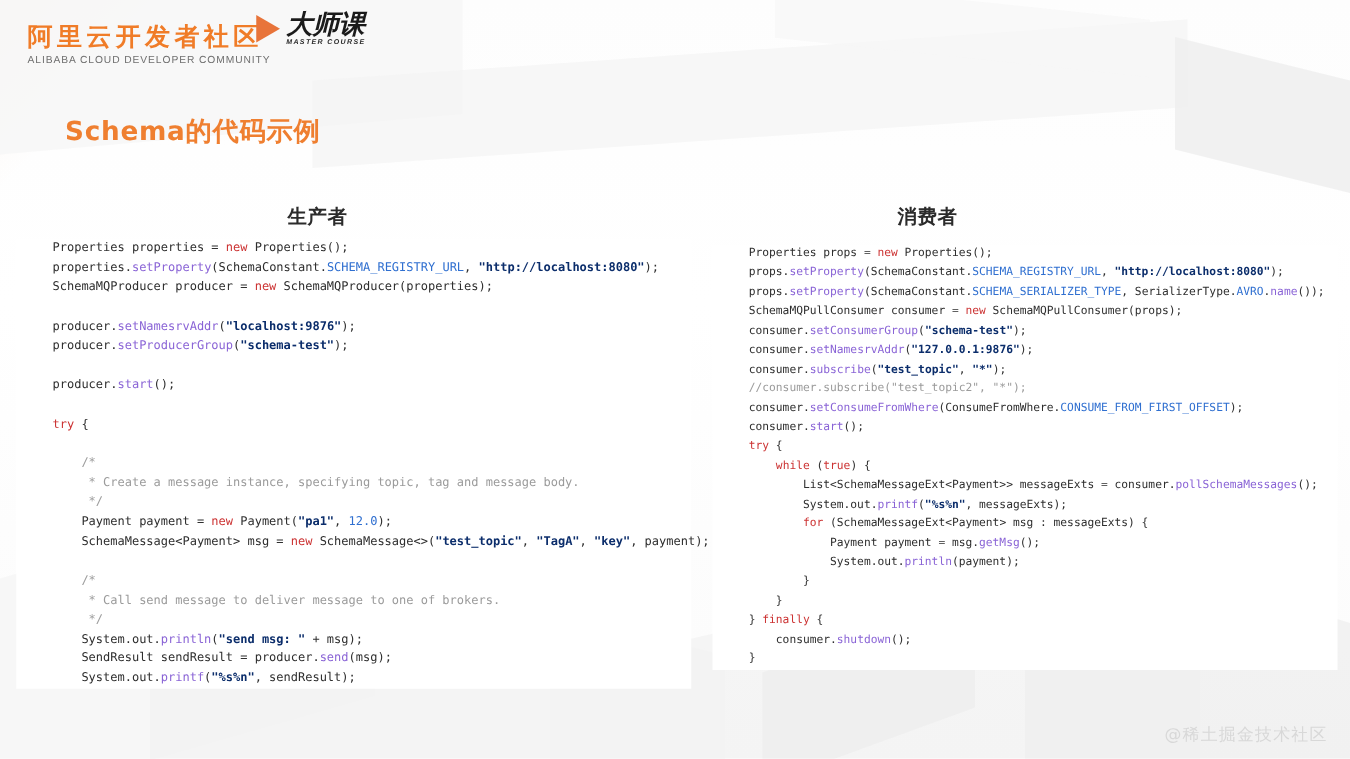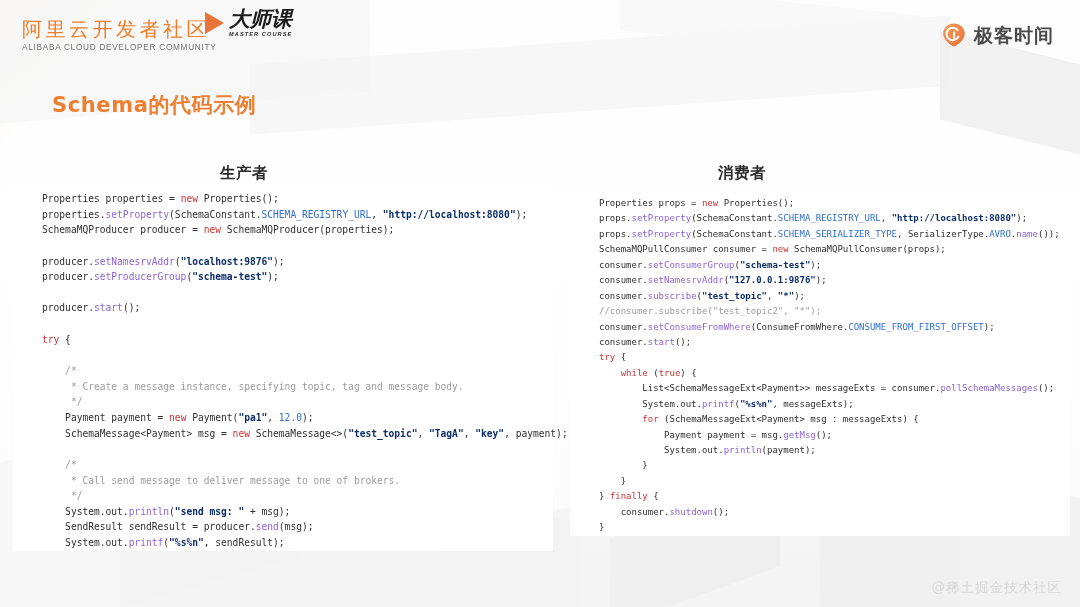--- a/index.html
+++ b/index.html
@@ -39,21 +39,21 @@
         transform: skewY(17deg); background:#efefef; opacity:.8;}
   .f8 { bottom:10px; right:300px; width:170px; height:90px;
         transform: skewY(-20deg); background:#ececec; opacity:.7;}
   .f9 { top:0px; left:620px; width:300px; height:46px;
         transform: skewY(6deg); background:#f6f6f6; opacity:.7;}
 
   
   .header { position:absolute; top:0; left:0; width:1080px; height:70px; }
   .logo-ali { position:absolute; left:22px; top:18px; }
   .logo-ali .cn {
-    font-size: 20px; font-weight: 400; color:#f07c28;
+    font-size: 20px; font-weight: 700; color:#f07c28;
     letter-spacing: 3.5px; line-height: 22px;
     font-family:"DejaVu Sans","Liberation Sans",sans-serif;
   }
   .logo-ali .en {
     font-size: 8.2px; color:#6f6f6f; letter-spacing: 0.75px;
     line-height: 11px; margin-top:2px; white-space:nowrap;
   }
   .logo-master { position:absolute; left:205px; top:8px; display:flex; align-items:center; }
   .mc-tri {
     width:0; height:0; border-left:19px solid #e8743a;
@@ -84,21 +84,21 @@
     font-family:"DejaVu Sans","Liberation Sans",sans-serif;
   }
 
   
   .col-head {
     position:absolute; top:163px;
     font-size:15.5px; font-weight:700; color:#2b2b2b;
     font-family:"DejaVu Sans","Liberation Sans",sans-serif;
     letter-spacing:0.5px;
   }
-  .col-head.left  { left:220px; }
+  .col-head.left  { left:230px; }
   .col-head.right { left:718px; }
 
   
   .code {
     position:absolute;
     font-family:"DejaVu Sans Mono","Liberation Mono",monospace;
     white-space:pre;
     color:#2e2e2e;
     background:#ffffff;
   }
@@ -146,38 +146,20 @@
     </div>
 
     <div class="logo-master">
       <div class="mc-tri"></div>
       <div class="mc-txt">
         <div class="mc-cn">大师课</div>
         <div class="mc-en">MASTER COURSE</div>
       </div>
     </div>
 
-    <div class="logo-geek">
-      <span class="geek-mark">
-        <svg width="26" height="26" viewBox="0 0 26 26">
-          <defs>
-            <linearGradient id="gkg" x1="0" y1="0" x2="1" y2="1">
-              <stop offset="0%" stop-color="#f0a05a"></stop>
-              <stop offset="100%" stop-color="#e8703a"></stop>
-            </linearGradient>
-          </defs>
-          <path d="M13 1.5 C6.9 1.5 2.2 6.0 2.2 11.6 C2.2 16.2 6.0 20.6 11.4 24.0
-                   C12.4 24.6 13.6 24.6 14.6 24.0 C20.0 20.6 23.8 16.2 23.8 11.6
-                   C23.8 6.0 19.1 1.5 13 1.5 Z" fill="url(#gkg)"></path>
-          <path d="M16.6 8.0 A6.2 6.2 0 1 0 17.4 14.6" fill="none" stroke="#ffffff" stroke-width="2.0" stroke-linecap="round"></path>
-          <rect x="12.2" y="9.6" width="1.9" height="7.6" rx="0.9" fill="#ffffff"></rect>
-        </svg>
-      </span>
-      <span class="geek-txt">极客时间</span>
-    </div>
   </div>
 
   <div class="slide-title">Schema的代码示例</div>
 
   <div class="col-head left">生产者</div>
   <div class="col-head right">消费者</div>
 
   <div class="code left" id="producer-code"><span class="ln">Properties properties = <span class="k">new</span> Properties();</span><span class="ln">properties.<span class="m">setProperty</span>(SchemaConstant.<span class="c">SCHEMA_REGISTRY_URL</span>, <span class="s">"http://localhost:8080"</span>);</span><span class="ln">SchemaMQProducer producer = <span class="k">new</span> SchemaMQProducer(properties);</span><span class="ln">&nbsp;</span><span class="ln">producer.<span class="m">setNamesrvAddr</span>(<span class="s">"localhost:9876"</span>);</span><span class="ln">producer.<span class="m">setProducerGroup</span>(<span class="s">"schema-test"</span>);</span><span class="ln">&nbsp;</span><span class="ln">producer.<span class="m">start</span>();</span><span class="ln">&nbsp;</span><span class="ln"><span class="k">try</span> {</span><span class="ln">&nbsp;</span><span class="ln"><span class="cm">    /*</span></span><span class="ln"><span class="cm">     * Create a message instance, specifying topic, tag and message body.</span></span><span class="ln"><span class="cm">     */</span></span><span class="ln">    Payment payment = <span class="k">new</span> Payment(<span class="s">"pa1"</span>, <span class="c">12.0</span>);</span><span class="ln">    SchemaMessage&lt;Payment&gt; msg = <span class="k">new</span> SchemaMessage&lt;&gt;(<span class="s">"test_topic"</span>, <span class="s">"TagA"</span>, <span class="s">"key"</span>, payment);</span><span class="ln">&nbsp;</span><span class="ln"><span class="cm">    /*</span></span><span class="ln"><span class="cm">     * Call send message to deliver message to one of brokers.</span></span><span class="ln"><span class="cm">     */</span></span><span class="ln">    System.out.<span class="m">println</span>(<span class="s">"send msg: "</span> + msg);</span><span class="ln">    SendResult sendResult = producer.<span class="m">send</span>(msg);</span><span class="ln">    System.out.<span class="m">printf</span>(<span class="s">"%s%n"</span>, sendResult);</span></div>
   <div class="code right" id="consumer-code"><span class="ln">Properties props = <span class="k">new</span> Properties();</span><span class="ln">props.<span class="m">setProperty</span>(SchemaConstant.<span class="c">SCHEMA_REGISTRY_URL</span>, <span class="s">"http://localhost:8080"</span>);</span><span class="ln">props.<span class="m">setProperty</span>(SchemaConstant.<span class="c">SCHEMA_SERIALIZER_TYPE</span>, SerializerType.<span class="c">AVRO</span>.<span class="m">name</span>());</span><span class="ln">SchemaMQPullConsumer consumer = <span class="k">new</span> SchemaMQPullConsumer(props);</span><span class="ln">consumer.<span class="m">setConsumerGroup</span>(<span class="s">"schema-test"</span>);</span><span class="ln">consumer.<span class="m">setNamesrvAddr</span>(<span class="s">"127.0.0.1:9876"</span>);</span><span class="ln">consumer.<span class="m">subscribe</span>(<span class="s">"test_topic"</span>, <span class="s">"*"</span>);</span><span class="ln"><span class="cm">//consumer.subscribe("test_topic2", "*");</span></span><span class="ln">consumer.<span class="m">setConsumeFromWhere</span>(ConsumeFromWhere.<span class="c">CONSUME_FROM_FIRST_OFFSET</span>);</span><span class="ln">consumer.<span class="m">start</span>();</span><span class="ln"><span class="k">try</span> {</span><span class="ln">    <span class="k">while</span> (<span class="k">true</span>) {</span><span class="ln">        List&lt;SchemaMessageExt&lt;Payment&gt;&gt; messageExts = consumer.<span class="m">pollSchemaMessages</span>();</span><span class="ln">        System.out.<span class="m">printf</span>(<span class="s">"%s%n"</span>, messageExts);</span><span class="ln">        <span class="k">for</span> (SchemaMessageExt&lt;Payment&gt; msg : messageExts) {</span><span class="ln">            Payment payment = msg.<span class="m">getMsg</span>();</span><span class="ln">            System.out.<span class="m">println</span>(payment);</span><span class="ln">        }</span><span class="ln">    }</span><span class="ln">} <span class="k">finally</span> {</span><span class="ln">    consumer.<span class="m">shutdown</span>();</span><span class="ln">}</span></div>
 

